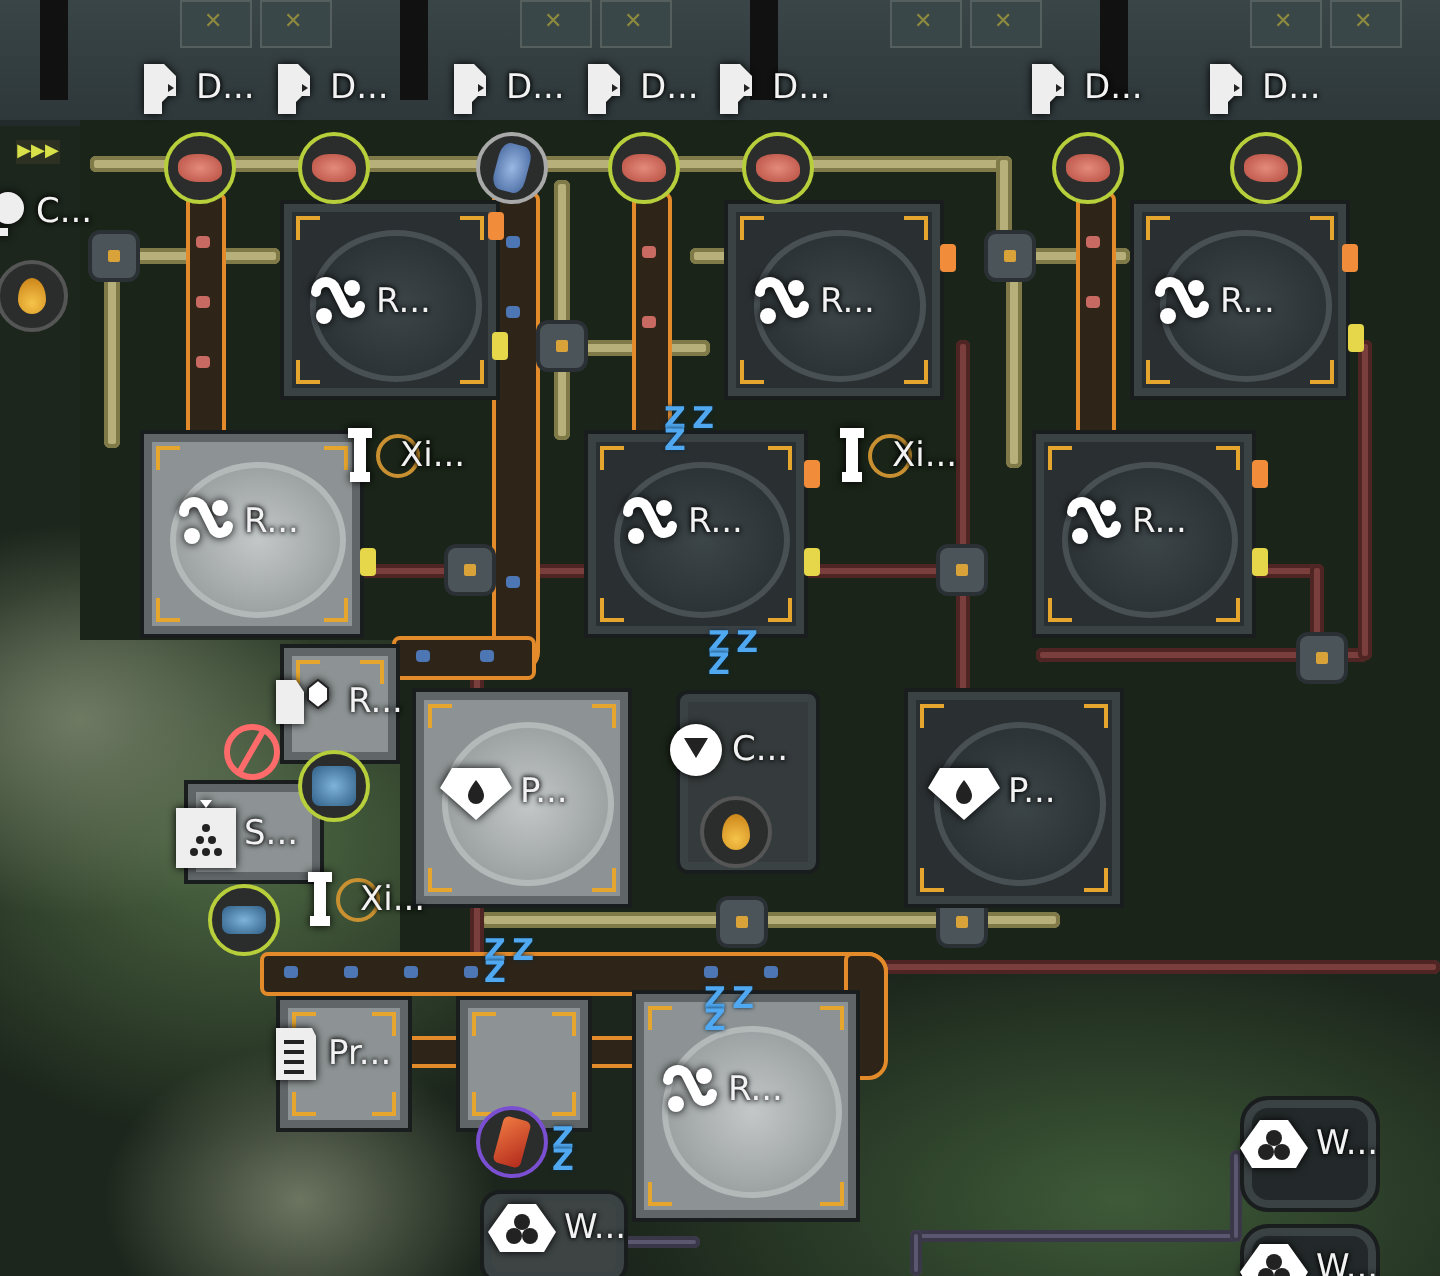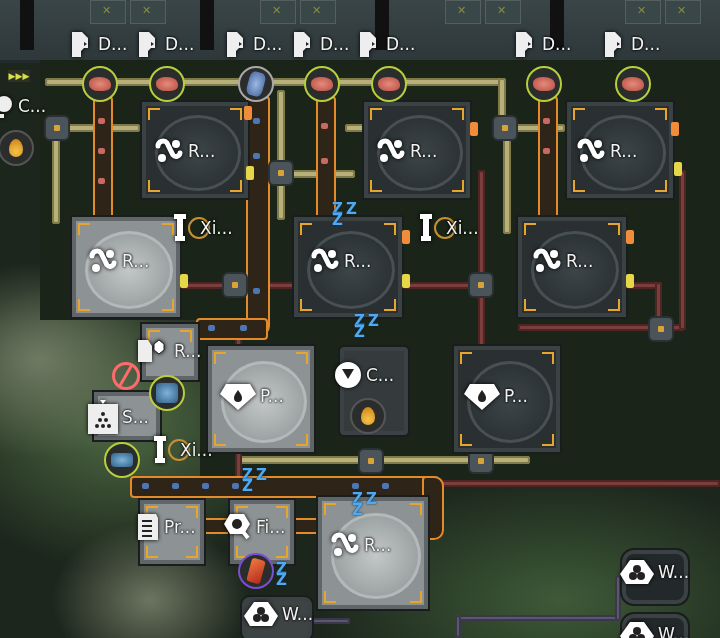--- a/index.html
+++ b/index.html
@@ -483,28 +483,20 @@
     <svg width="24" height="30" viewBox="0 0 24 30">
         <path d="M2 2h18l2 4v22H2z" fill="#eee"></path>
         <rect x="6" y="8" width="10" height="2" fill="#222"></rect>
         <rect x="6" y="13" width="10" height="2" fill="#222"></rect>
         <rect x="6" y="18" width="10" height="2" fill="#222"></rect>
         <rect x="6" y="23" width="10" height="2" fill="#222"></rect>
       </svg>
     <span>Pr...</span>
   </div>
 
-  <div class="label" style="left:222px;top:512px">
-    <svg width="30" height="30" viewBox="0 0 30 30">
-        <path d="M8 2h14l6 10-6 10H8L2 12z" fill="#fff"></path>
-        <circle cx="15" cy="12" r="5" fill="#222"></circle>
-        <path d="M18 16l8 10" stroke="#fff" stroke-width="4"></path>
-      </svg>
-    <span>Fi...</span>
-  </div>
 
   <div class="res-bubble purple" style="left:238px;top:553px">
       <div class="ore redbar"></div>
     </div>
 
   <div class="label" style="left:244px;top:600px">
     <svg width="34" height="28" viewBox="0 0 34 28">
         <path d="M10 2h14l10 14-6 10H6L0 16z" fill="#fff"></path>
         <circle cx="13" cy="18" r="4" fill="#222"></circle>
         <circle cx="21" cy="18" r="4" fill="#222"></circle>

